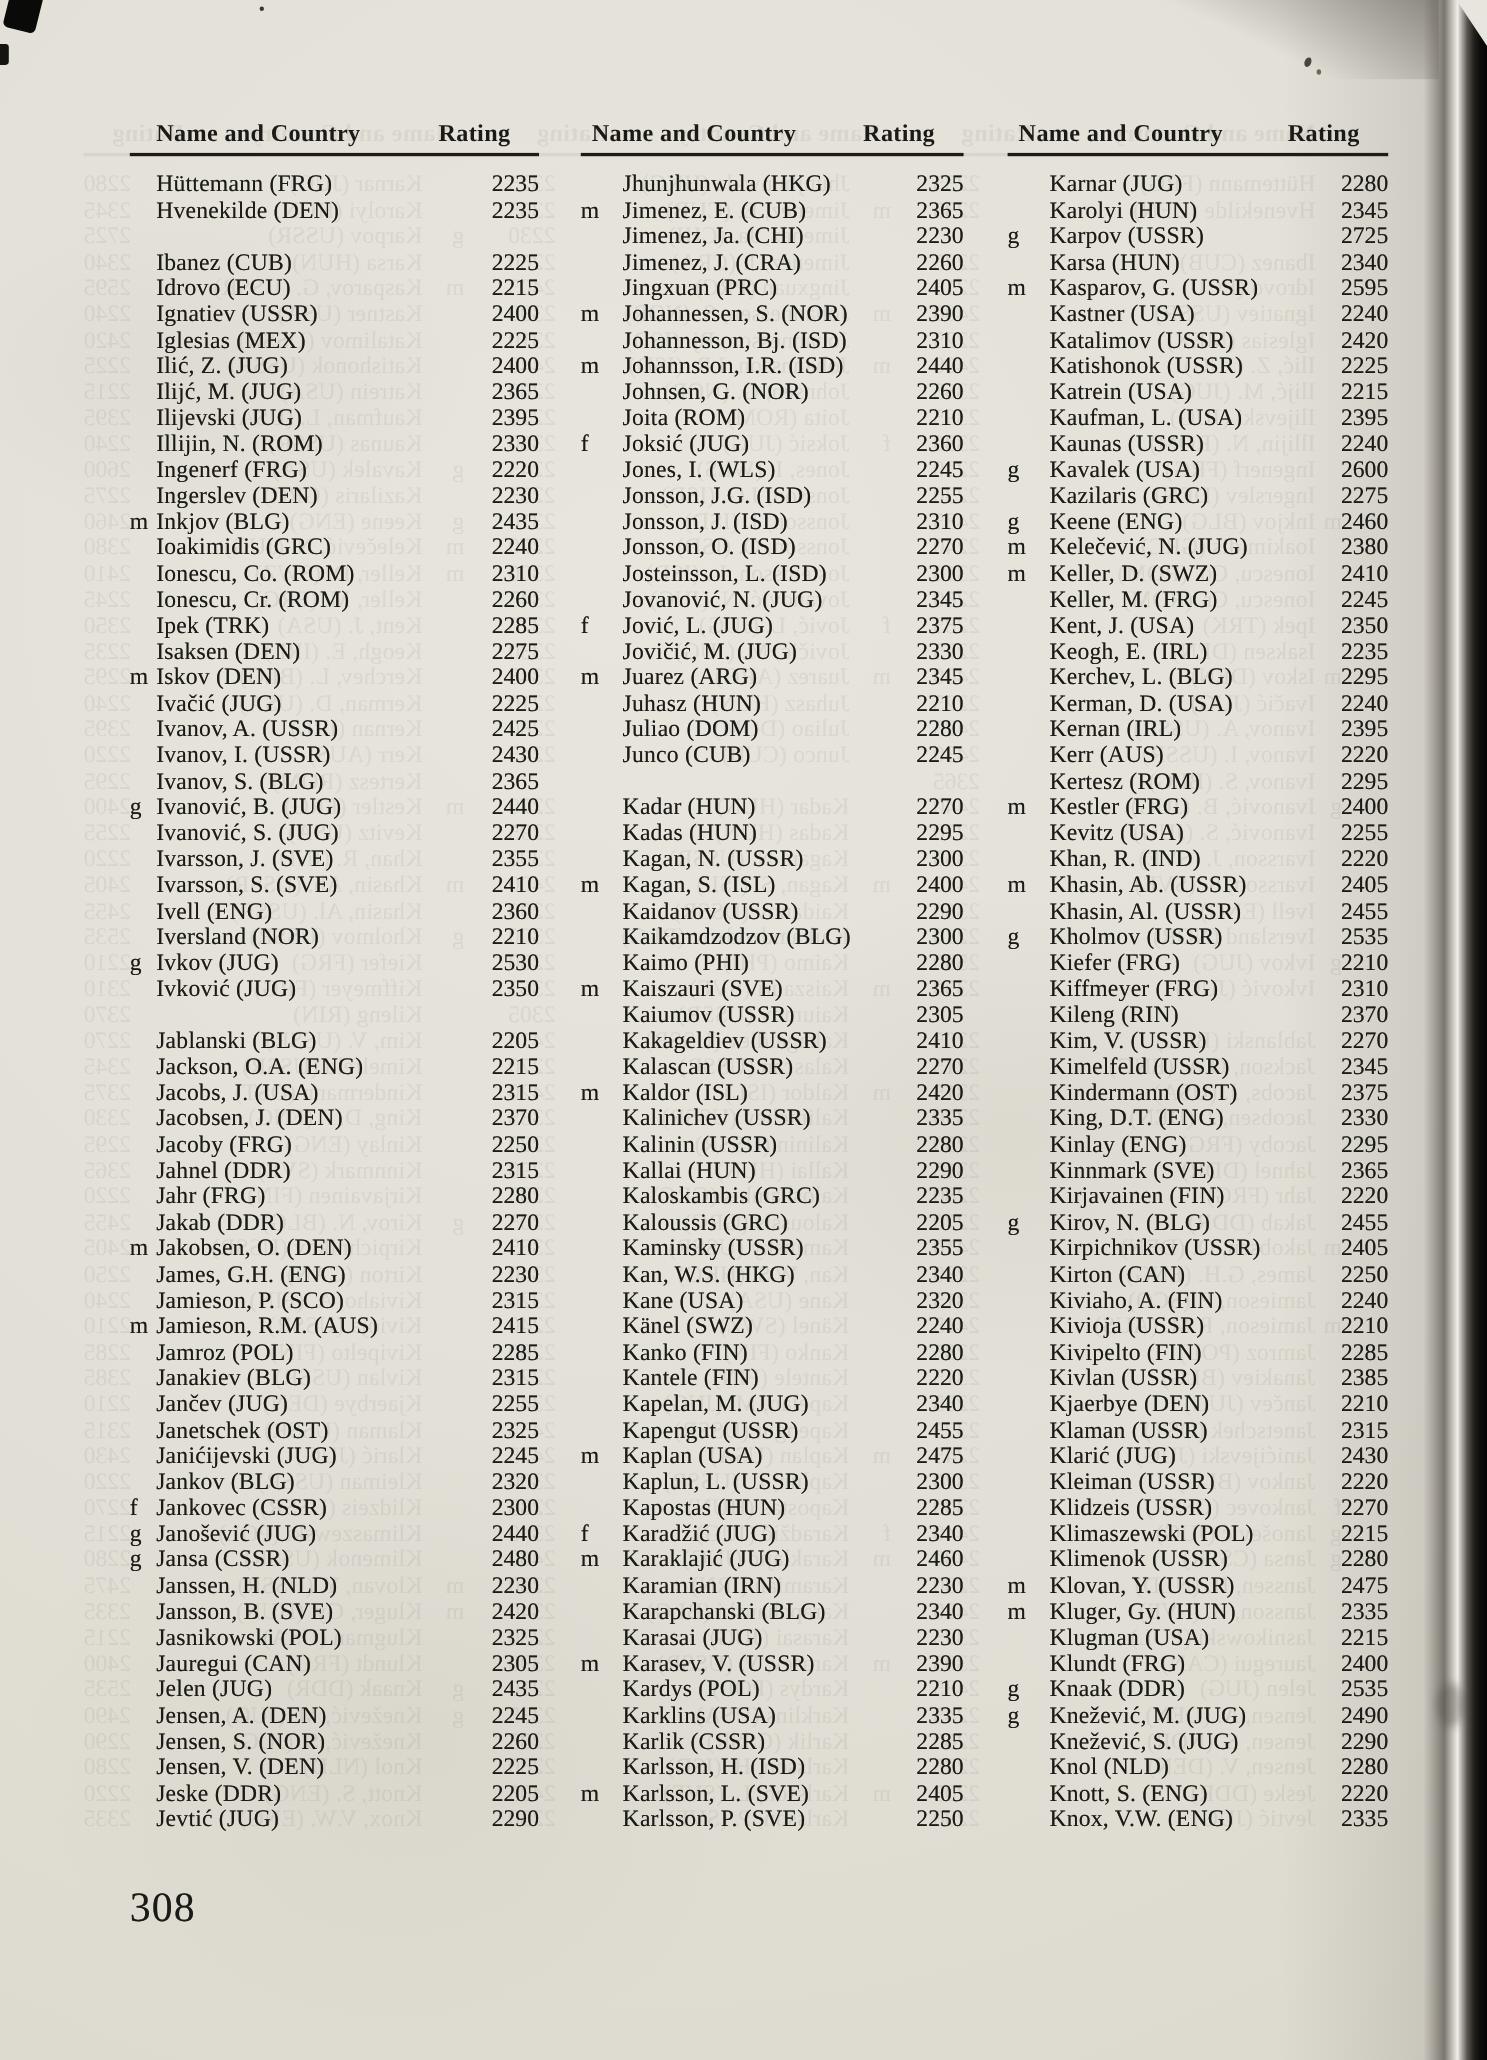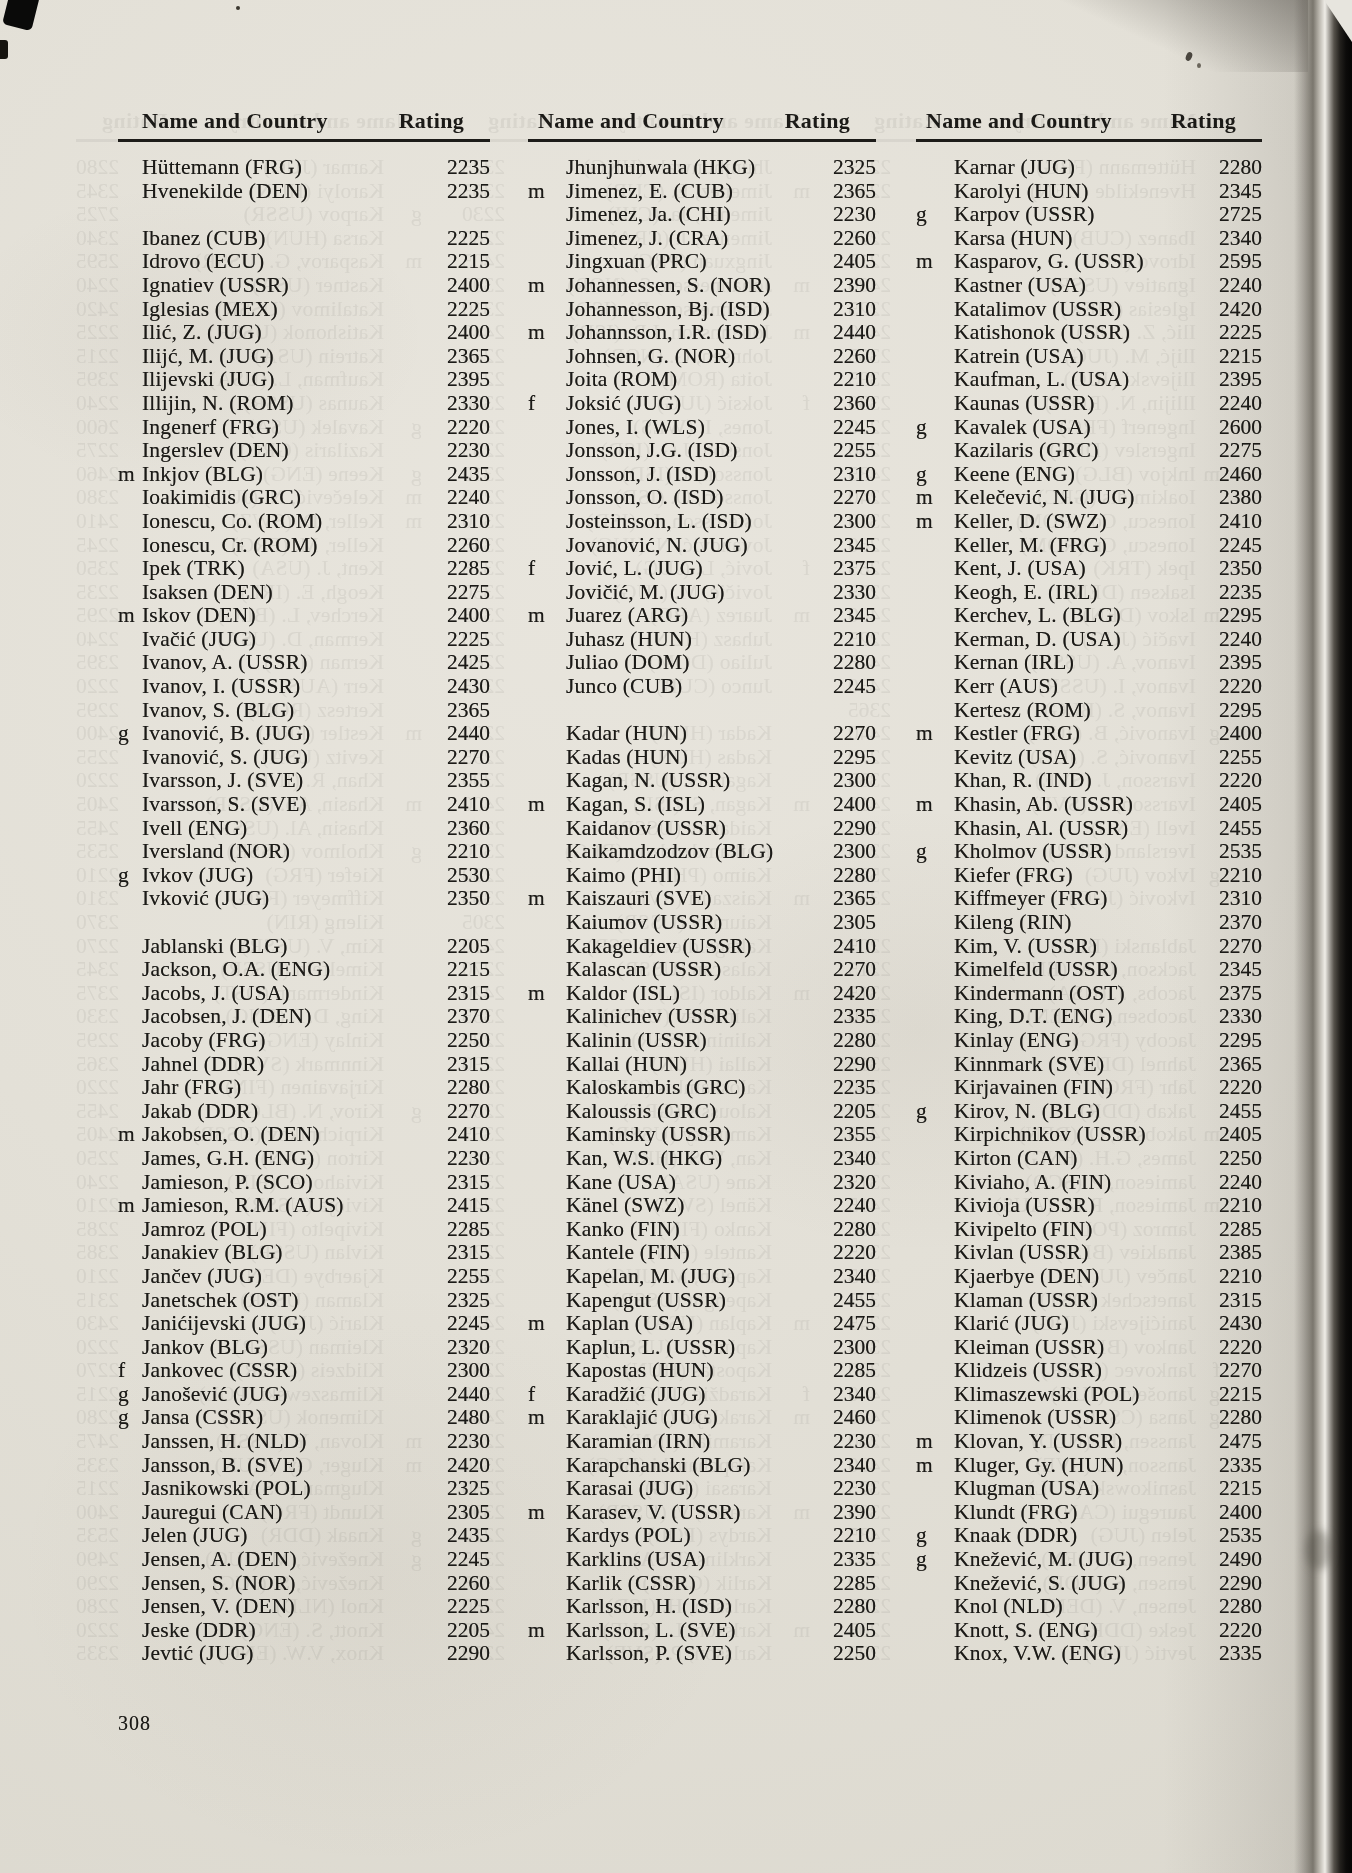--- a/index.html
+++ b/index.html
@@ -40,21 +40,21 @@
   .h-rating{padding-right:26px;}
   .rows{padding-top:14px;font-size:21.5px;}
   .row{display:flex;height:23.6px;line-height:23.6px;white-space:nowrap;
        text-shadow:0 0 .4px rgba(20,18,14,.55);}
   .row.gap{height:23.6px;}
   .marker{flex:0 0 24px;}
   .col2 .marker,.col3 .marker{flex:0 0 38px;}
   .pname{flex:1 1 auto;letter-spacing:.2px;}
   .rating{flex:0 0 60px;text-align:right;}
   
-  .page-number{position:absolute;left:118px;top:1712px;font-size:20px;
+  .page-number{position:absolute;left:118px;top:1712px;font-size:38px;
     letter-spacing:1px;z-index:2;text-shadow:0 0 .4px rgba(20,18,14,.5);}
   
   .artifact{position:absolute;z-index:3;}
   .mark-a{left:6px;top:-8px;width:30px;height:36px;background:#0a0a09;
     border-radius:5px;transform:rotate(14deg);}
   .mark-b{left:-5px;top:40px;width:13px;height:19px;background:#16140f;border-radius:3px;}
   .speck-1{left:236px;top:6px;width:4px;height:4px;background:#3a372f;border-radius:50%;}
   .dot-1{left:1186px;top:52px;width:6px;height:9px;background:#4a463f;
     border-radius:50%;transform:rotate(22deg);}
   .dot-2{left:1197px;top:63px;width:4px;height:5px;background:#6b665c;border-radius:50%;}

